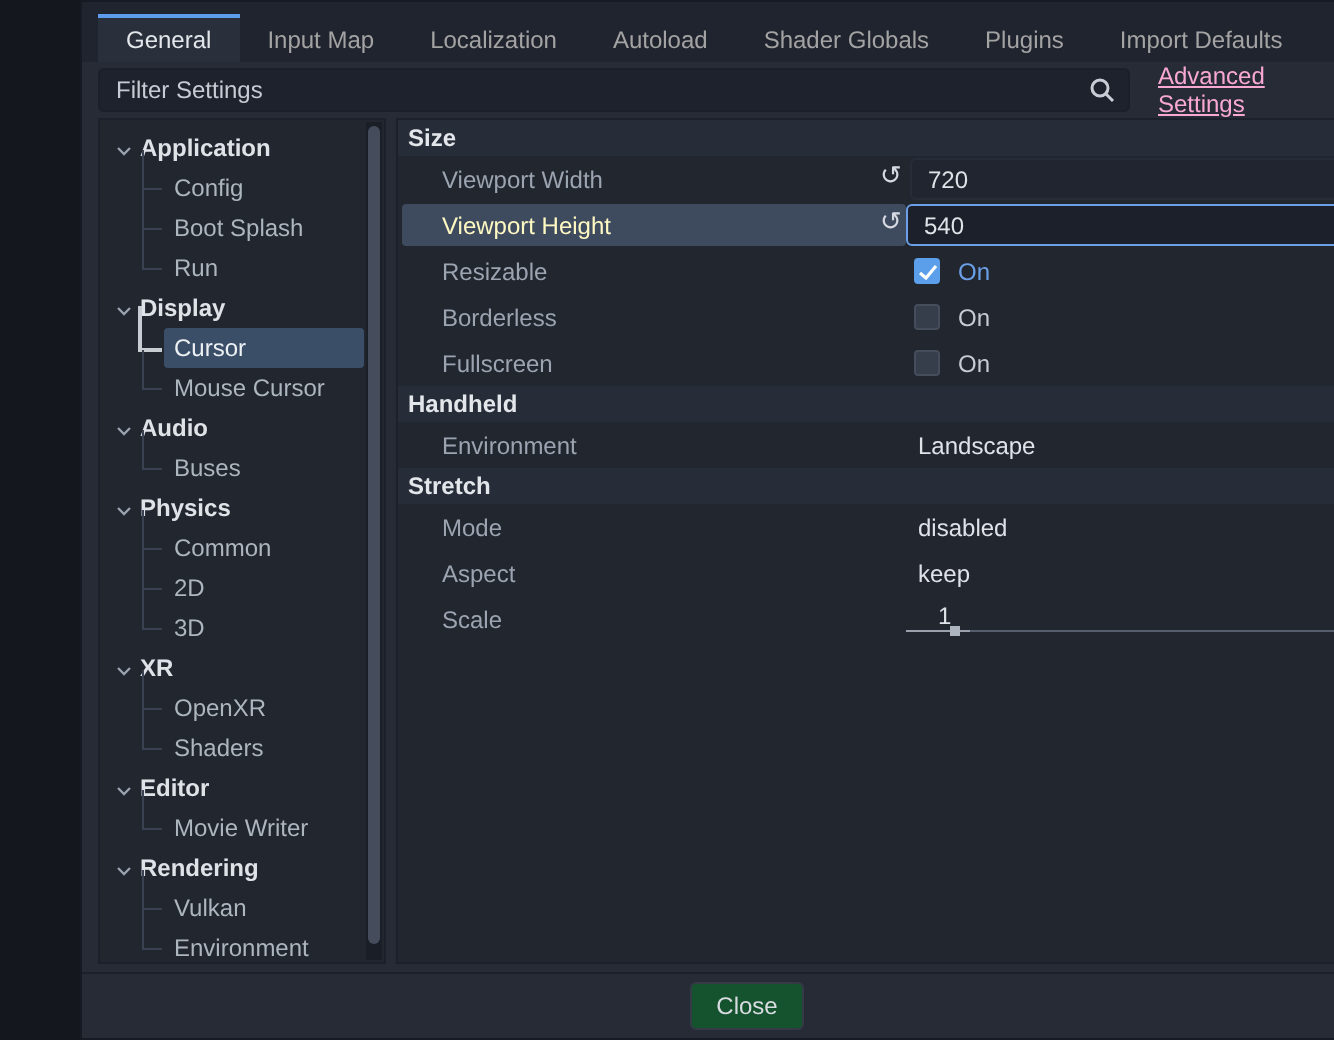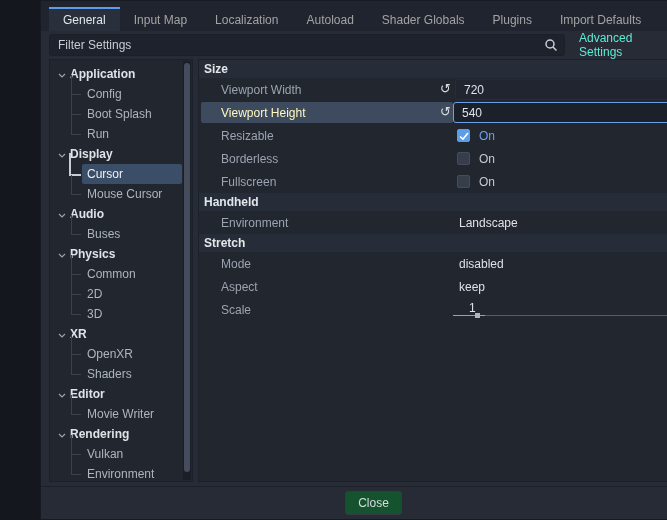--- a/index.html
+++ b/index.html
@@ -31,21 +31,21 @@
   .filterbar {
     position:absolute; left:0; top:30px; right:0; height:28px;
     display:flex; align-items:center; padding:0 8px; background:#262b36;
   }
   .filter-input {
     position:relative; flex:0 0 516px; height:22px;
     background:#1d222c; border:1px solid #1a1f28; border-radius:3px;
     display:flex; align-items:center; padding:0 26px 0 8px; color:#c7ccd4;
   }
   .filter-input .search-ic { position:absolute; right:6px; top:3px; }
-  .adv-label { margin-left:14px; color:#5eead4; }
+  .adv-label { margin-left:14px; color:#f9a8d4;text-decoration:underline; }
   .toggle {
     margin-left:10px; width:34px; height:14px; border-radius:7px;
     background:#1b202a; position:relative; cursor:pointer;
     border:1px solid #30343e;
   }
   .toggle .knob {
     position:absolute; left:1px; top:0px; width:12px; height:12px;
     border-radius:50%; background:#868d9a;
   }
 

